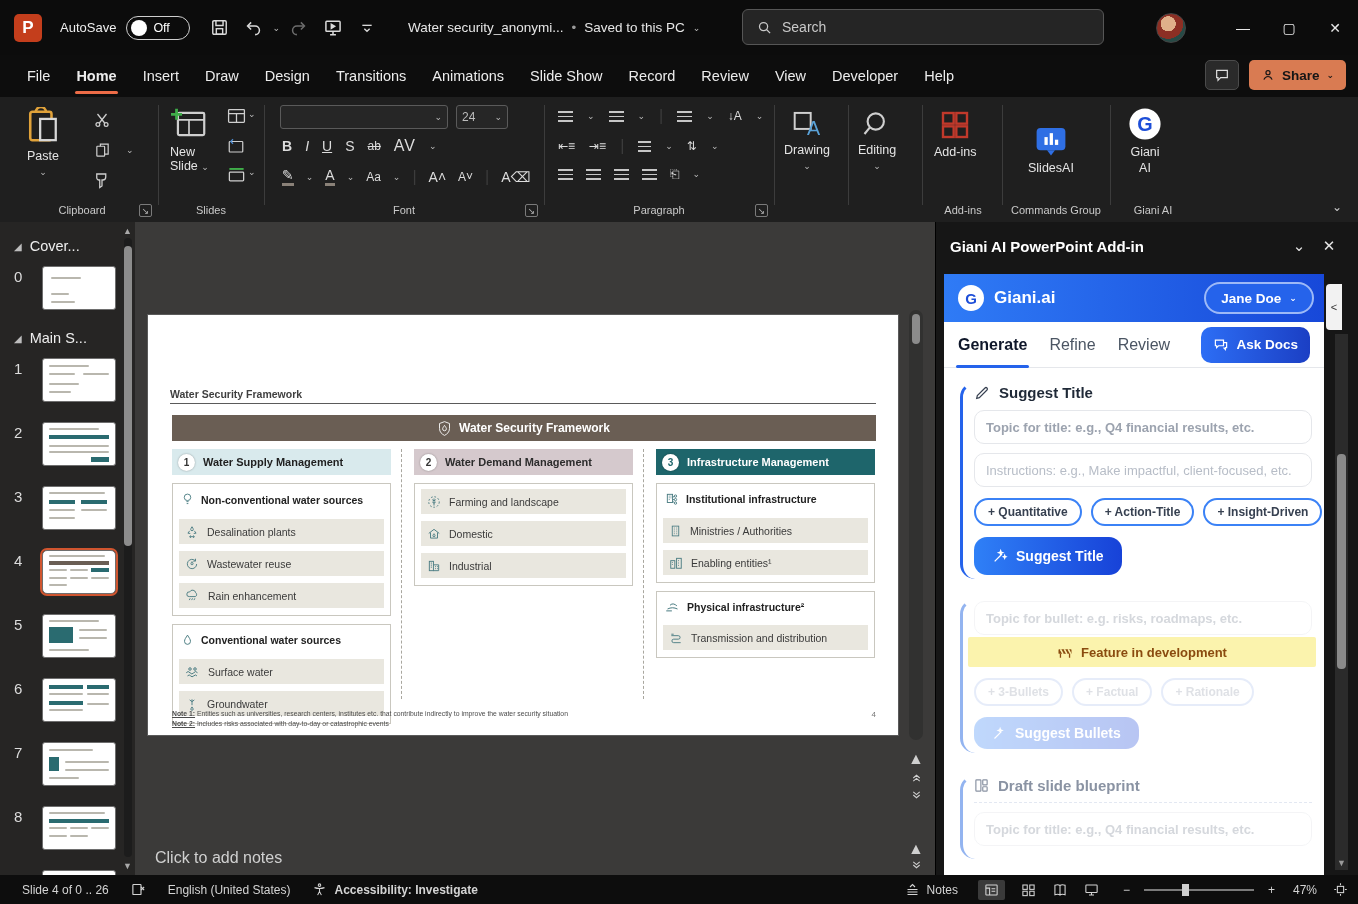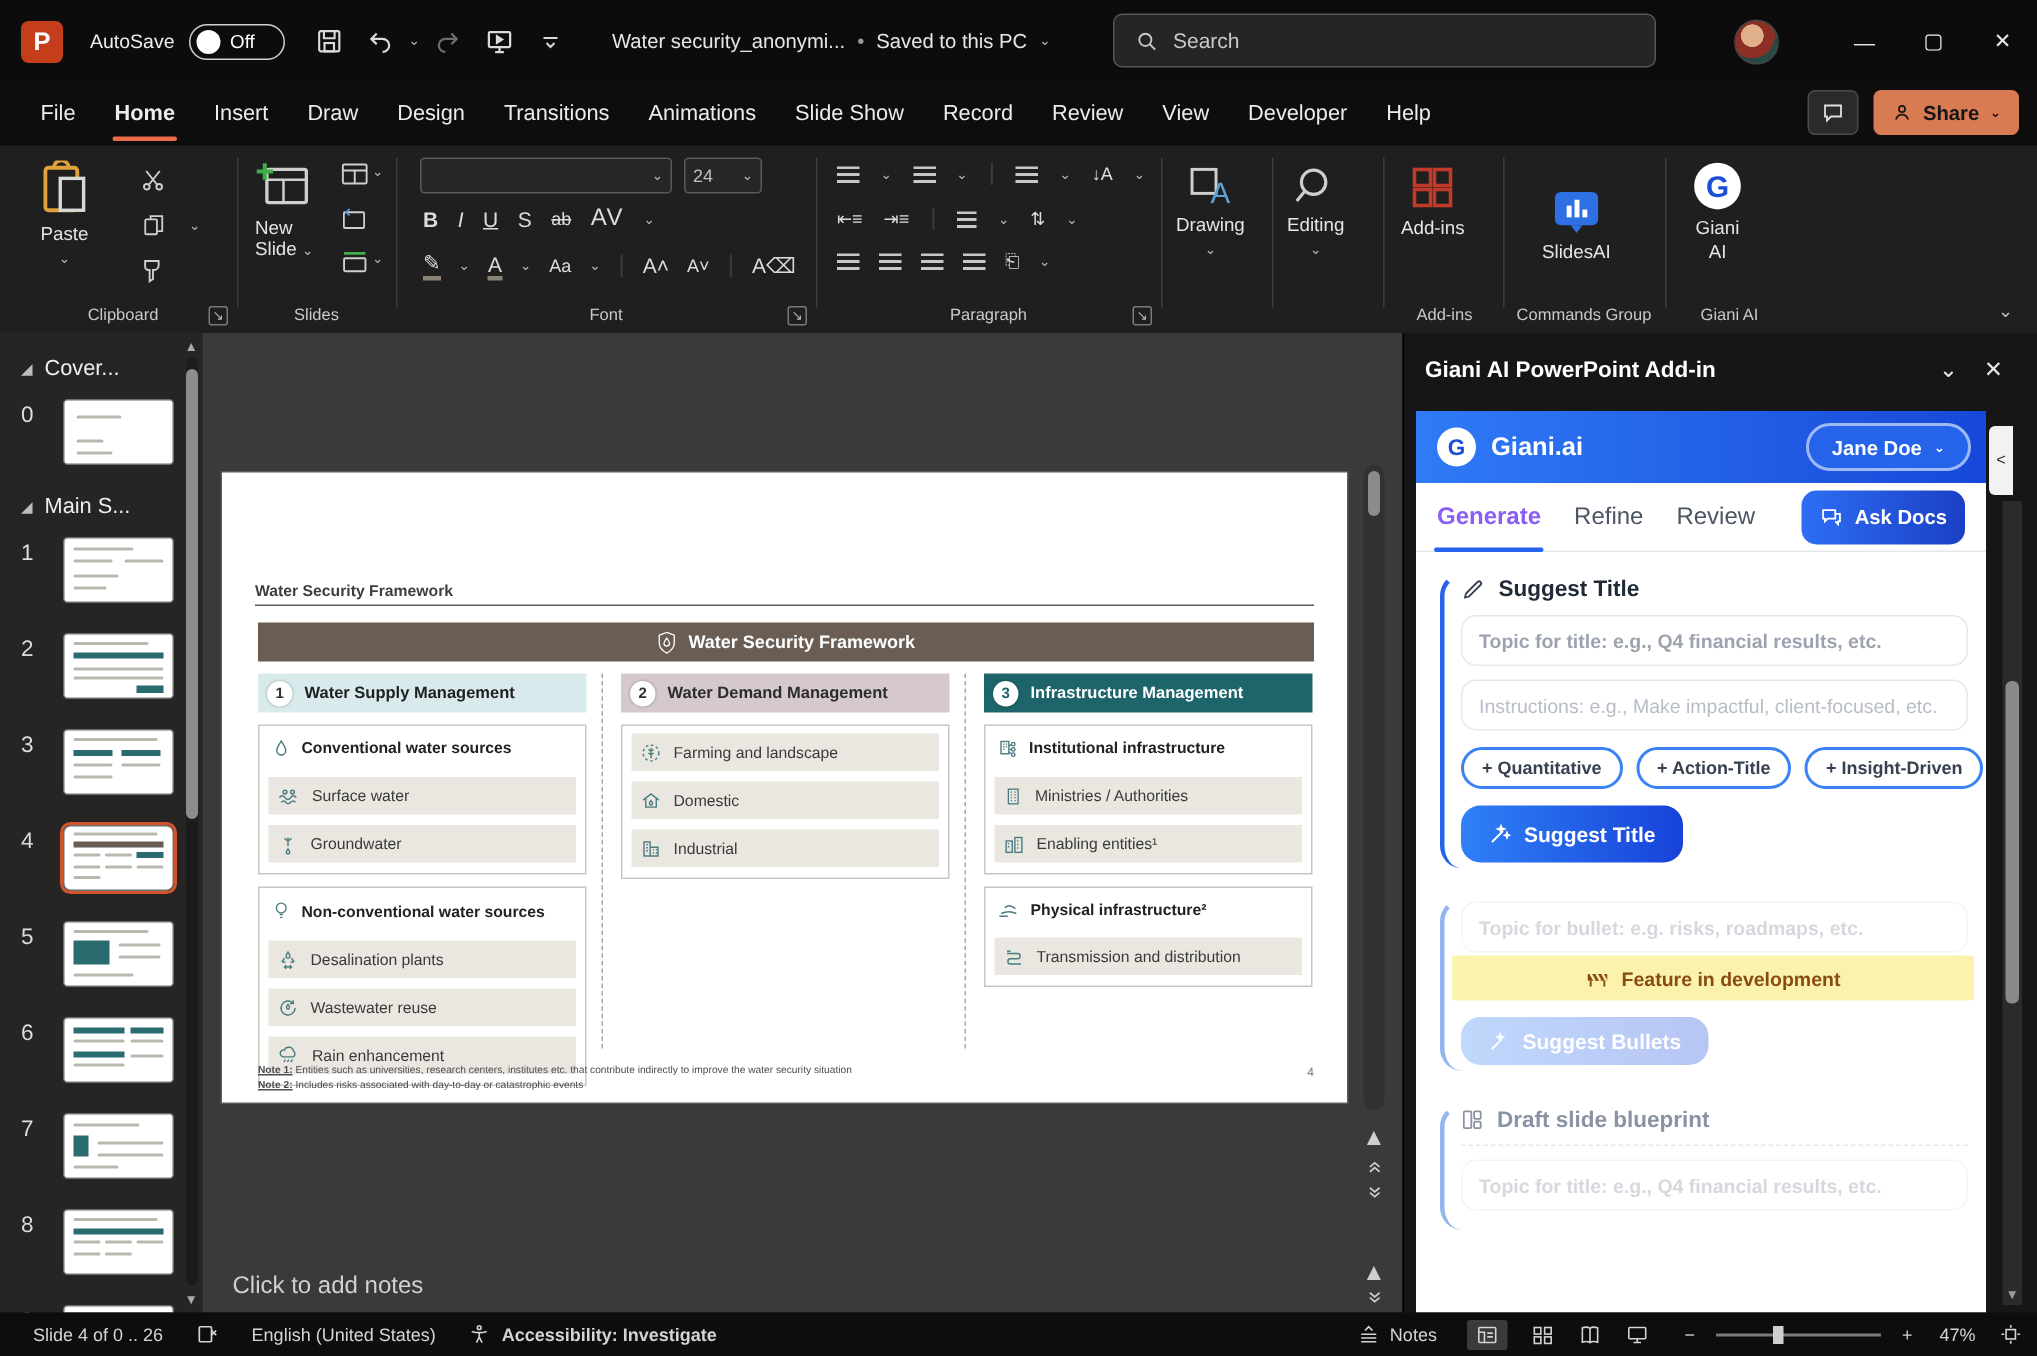--- a/index.html
+++ b/index.html
@@ -108,21 +108,21 @@
   .pane-title { height:48px; display:flex; align-items:center; color:#fff; font-size:15px; font-weight:bold; padding:0 14px; }
   .pane-title .sp { flex:1; }
   .pane-title .pbtn { color:#e6e6e6; width:30px; text-align:center; font-weight:normal; }
   .addin { position:absolute; left:8px; top:52px; width:380px; height:601px; background:#fff; overflow:hidden; }
   .brandbar { height:48px; background:linear-gradient(90deg,#2f7bf6,#1748d9); display:flex; align-items:center; padding:0 10px 0 14px; }
   .brandlogo { width:26px; height:26px; background:#fff; border-radius:50%; color:#1d4ed8; font-weight:bold; font-size:15px; display:flex; align-items:center; justify-content:center; }
   .brandname { color:#fff; font-size:17px; font-weight:bold; margin-left:10px; flex:1; }
   .userbtn { height:32px; min-width:110px; border:2px solid #9db9f7; background:#2563eb; border-radius:17px; color:#fff; font-size:13.5px; font-weight:bold; display:flex; align-items:center; justify-content:center; gap:8px; padding:0 12px; }
   .panetabs { height:46px; border-bottom:1px solid #e5e7eb; display:flex; align-items:center; padding:0 14px; gap:22px; }
   .ptab { font-size:16px; color:#4b5563; position:relative; height:46px; display:flex; align-items:center; }
-  .ptab.active { color:#8b5cf6; font-weight:bold; }
+  .ptab.active { color:#0f172a; font-weight:bold; }
   .ptab.active::after { content:""; position:absolute; left:-2px; right:-2px; bottom:0; height:3px; background:#2563eb; border-radius:2px; }
   .askdocs { margin-left:auto; height:36px; background:linear-gradient(90deg,#2d6ef5,#1b3fc4); border-radius:10px; color:#fff; font-size:13.5px; font-weight:bold; display:flex; align-items:center; gap:7px; padding:0 12px; }
   .section { position:relative; margin:14px 12px 0 16px; padding:2px 0 4px 14px; }
   .section::before { content:""; position:absolute; left:0; top:0; bottom:0; width:12px; border-left:3px solid #2563eb; border-top:3px solid transparent; border-radius:18px 0 0 18px; }
   .section.dis::before { border-left-color:#93b4f0; }
   .sechead { display:flex; align-items:center; gap:9px; font-size:15px; font-weight:bold; color:#1f2937; margin-bottom:9px; }
   .section.dis .sechead { color:#8a93a3; }
   .pinput { width:100%; height:34px; border:1px solid #e5e7eb; border-radius:10px; padding:0 11px; font-size:13px; margin-bottom:9px; font-family:"Liberation Sans",sans-serif; color:#374151; background:#fff; }
   .pinput::placeholder { color:#9ca3af; font-weight:bold; }
   .pinput.light::placeholder { font-weight:normal; color:#b7bdc7; }
@@ -577,70 +577,70 @@
       <div class="s-colsep" style="left:253px"></div>
       <div class="s-colsep" style="left:495px"></div>
 
       <div class="col c1" style="left:24px">
         <div class="colhead">
             <span class="numc">1</span>
             <span>Water Supply Management</span>
           </div>
         <div class="fwbox">
           <div class="fwhead">
+              <svg class="tealic" width="13" height="15" viewBox="0 0 24 26" fill="none" stroke="currentColor" stroke-width="1.7">
+                <circle cx="12" cy="9" r="6"></circle>
+                <path d="M10 17h4M10.5 20.5h3"></path>
+              </svg>
+              <span>Non-conventional water sources</span>
+            </div>
+          <div class="fwitem">
+              <svg class="tealic" width="14" height="14" viewBox="0 0 24 24" fill="none" stroke="currentColor" stroke-width="1.6">
+                <path d="M12 3c-1.2 2-2.2 3.2-2.2 4.6a2.2 2.2 0 0 0 4.4 0C14.2 6.2 13.2 5 12 3z"></path>
+                <path d="M5 14l3-4M5 14l4 .5M19 14l-3-4M19 14l-4 .5M8 20h8M10 22l-2-2 2-2M14 18l2 2-2 2"></path>
+              </svg>
+              <span>Desalination plants</span>
+            </div>
+          <div class="fwitem">
+              <svg class="tealic" width="14" height="14" viewBox="0 0 24 24" fill="none" stroke="currentColor" stroke-width="1.6">
+                <path d="M20 12a8 8 0 1 1-2.3-5.6M18 3v4h-4"></path>
+                <path d="M12 8c-1 1.5-1.8 2.4-1.8 3.5a1.8 1.8 0 0 0 3.6 0C13.8 10.4 13 9.5 12 8z"></path>
+              </svg>
+              <span>Wastewater reuse</span>
+            </div>
+          <div class="fwitem">
+              <svg class="tealic" width="15" height="14" viewBox="0 0 24 24" fill="none" stroke="currentColor" stroke-width="1.6">
+                <path d="M6.5 13a4 4 0 1 1 .6-7.9A5.5 5.5 0 0 1 17.5 6.5 3.8 3.8 0 0 1 17 13z"></path>
+                <path d="M8 16l-1.5 3M12 16l-1.5 3M16 16l-1.5 3"></path>
+              </svg>
+              <span>Rain enhancement</span>
+            </div>
+        </div>
+        <div class="fwbox">
+          <div class="fwhead">
               <svg class="tealic" width="13" height="14" viewBox="0 0 24 24" fill="none" stroke="currentColor" stroke-width="1.8">
                 <path d="M12 3C9 8 6.5 10.8 6.5 14.5a5.5 5.5 0 0 0 11 0C17.5 10.8 15 8 12 3z"></path>
               </svg>
               <span>Conventional water sources</span>
             </div>
           <div class="fwitem">
               <svg class="tealic" width="15" height="13" viewBox="0 0 24 20" fill="none" stroke="currentColor" stroke-width="1.6">
                 <path d="M2 12q3-4 6 0t6 0 6 0"></path>
                 <path d="M4 17q3-3 5 0t5 0 5 0"></path>
                 <circle cx="8" cy="6" r="2"></circle>
                 <circle cx="16" cy="6" r="2"></circle>
               </svg>
               <span>Surface water</span>
             </div>
           <div class="fwitem">
               <svg class="tealic" width="14" height="14" viewBox="0 0 24 24" fill="none" stroke="currentColor" stroke-width="1.6">
                 <path d="M12 4v10M12 8 8 5M12 8l4-3"></path>
                 <path d="M12 17c-1 1.6-2 2.6-2 3.8a2 2 0 0 0 4 0c0-1.2-1-2.2-2-3.8z"></path>
               </svg>
               <span>Groundwater</span>
-            </div>
-        </div>
-        <div class="fwbox">
-          <div class="fwhead">
-              <svg class="tealic" width="13" height="15" viewBox="0 0 24 26" fill="none" stroke="currentColor" stroke-width="1.7">
-                <circle cx="12" cy="9" r="6"></circle>
-                <path d="M10 17h4M10.5 20.5h3"></path>
-              </svg>
-              <span>Non-conventional water sources</span>
-            </div>
-          <div class="fwitem">
-              <svg class="tealic" width="14" height="14" viewBox="0 0 24 24" fill="none" stroke="currentColor" stroke-width="1.6">
-                <path d="M12 3c-1.2 2-2.2 3.2-2.2 4.6a2.2 2.2 0 0 0 4.4 0C14.2 6.2 13.2 5 12 3z"></path>
-                <path d="M5 14l3-4M5 14l4 .5M19 14l-3-4M19 14l-4 .5M8 20h8M10 22l-2-2 2-2M14 18l2 2-2 2"></path>
-              </svg>
-              <span>Desalination plants</span>
-            </div>
-          <div class="fwitem">
-              <svg class="tealic" width="14" height="14" viewBox="0 0 24 24" fill="none" stroke="currentColor" stroke-width="1.6">
-                <path d="M20 12a8 8 0 1 1-2.3-5.6M18 3v4h-4"></path>
-                <path d="M12 8c-1 1.5-1.8 2.4-1.8 3.5a1.8 1.8 0 0 0 3.6 0C13.8 10.4 13 9.5 12 8z"></path>
-              </svg>
-              <span>Wastewater reuse</span>
-            </div>
-          <div class="fwitem">
-              <svg class="tealic" width="15" height="14" viewBox="0 0 24 24" fill="none" stroke="currentColor" stroke-width="1.6">
-                <path d="M6.5 13a4 4 0 1 1 .6-7.9A5.5 5.5 0 0 1 17.5 6.5 3.8 3.8 0 0 1 17 13z"></path>
-                <path d="M8 16l-1.5 3M12 16l-1.5 3M16 16l-1.5 3"></path>
-              </svg>
-              <span>Rain enhancement</span>
             </div>
         </div>
       </div>
 
       <div class="col c2" style="left:266px">
         <div class="colhead">
             <span class="numc">2</span>
             <span>Water Demand Management</span>
           </div>
         <div class="fwbox">
@@ -807,20 +807,25 @@
       <div class="section dis" style="margin-top:20px">
         <div class="faded"><input class="pinput" disabled="" style="margin-bottom: 4px;" placeholder="Topic for bullet: e.g. risks, roadmaps, etc."></div>
         <div class="devbanner">
           <svg width="16" height="13" viewBox="0 0 24 20">
               <rect x="2" y="5" width="20" height="7" rx="1" fill="#8a4b0f"></rect>
               <path d="M5 5l4 7M11 5l4 7M17 5l4 7" stroke="#fbf3ad" stroke-width="2.4"></path>
               <path d="M5 12v6M19 12v6" stroke="#8a4b0f" stroke-width="2"></path>
             </svg>
           <span>Feature in development</span>
         </div>
+        <div class="chips faded">
+          <span class="chip">+ 3-Bullets</span>
+          <span class="chip">+ Factual</span>
+          <span class="chip">+ Rationale</span>
+        </div>
         <div class="cta faded2" style="height:32px">
           <svg width="15" height="15" viewBox="0 0 24 24" fill="none" stroke="#fff" stroke-width="1.9">
               <path d="M4 20 15 9M13 4l.8 2.2L16 7l-2.2.8L13 10l-.8-2.2L10 7l2.2-.8z"></path>
             </svg>
           <span>Suggest Bullets</span>
         </div>
       </div>
 
       <div class="section dis" style="margin-top:22px">
         <div class="sechead" style="color:#8a93a3;border-bottom:1px dashed #e3e8f2;padding-bottom:8px">

